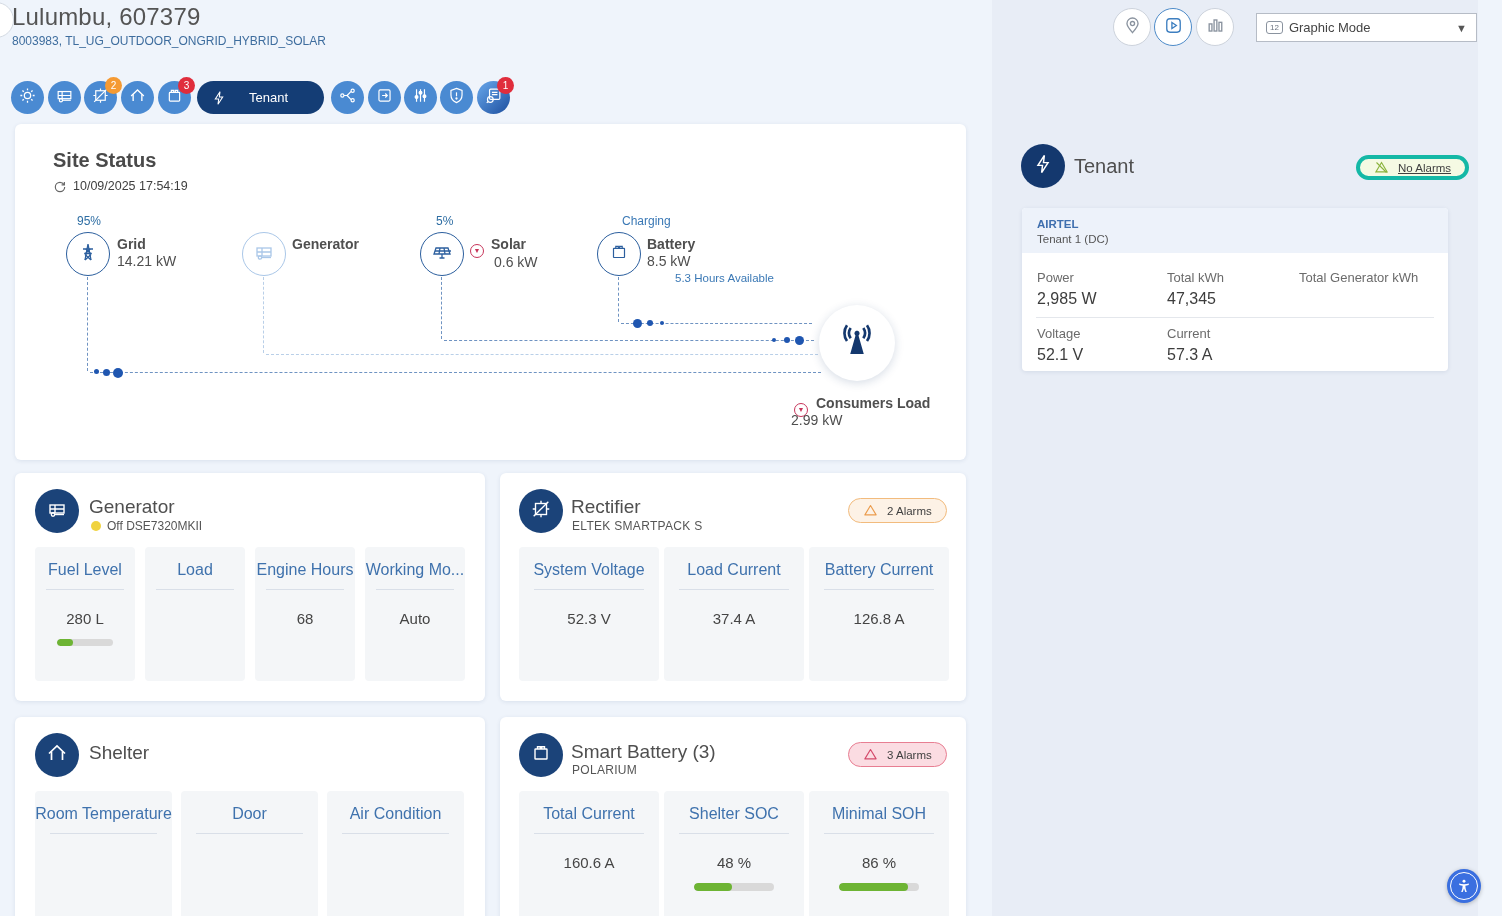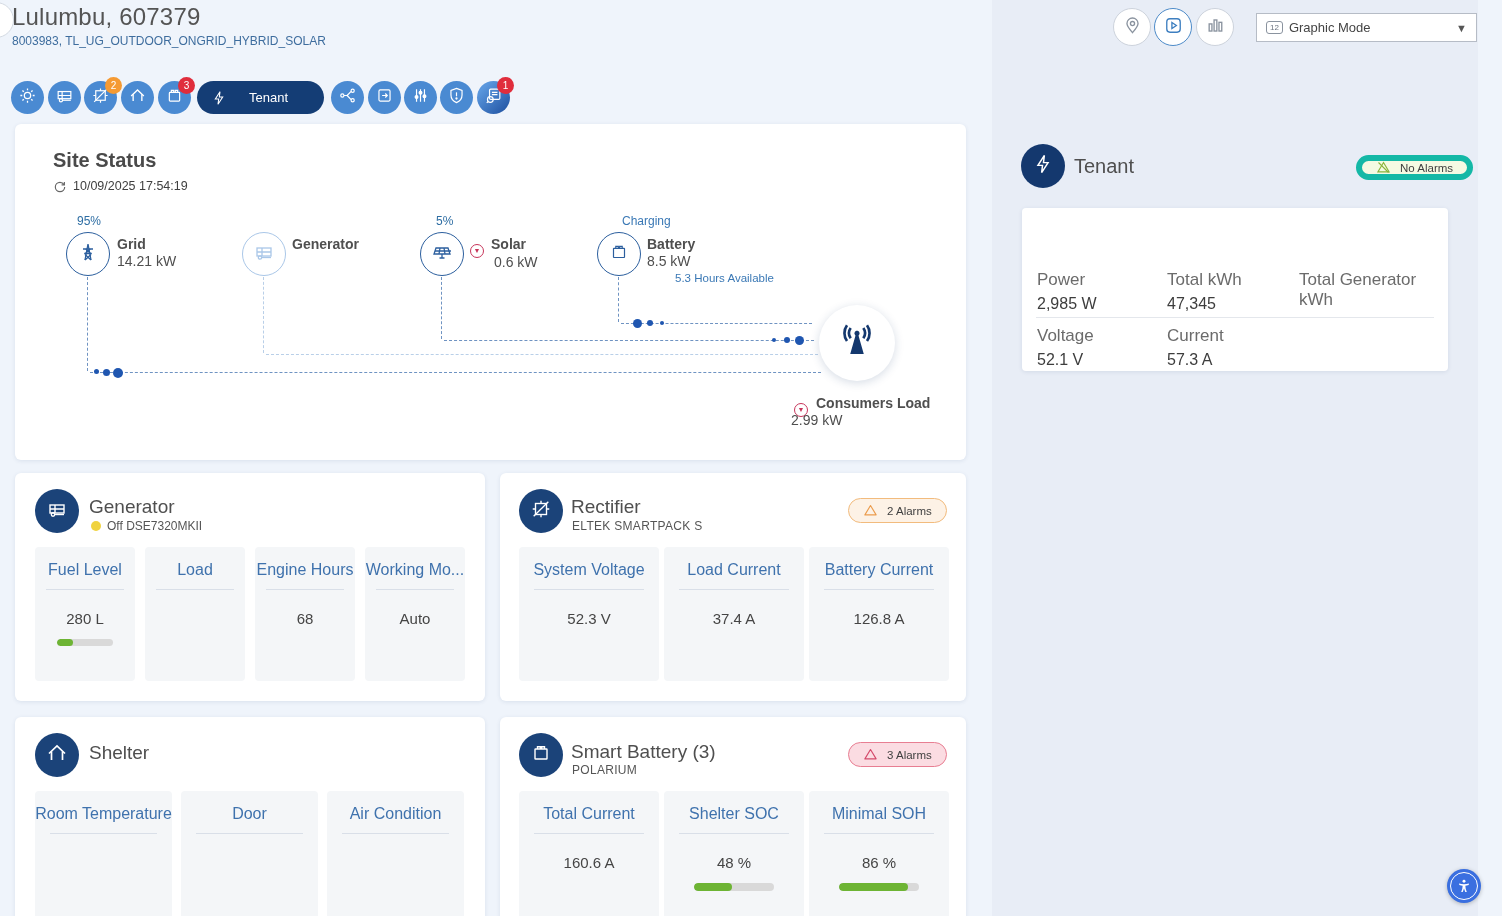--- a/index.html
+++ b/index.html
@@ -39,21 +39,21 @@
   
   .card { position:absolute; background:#fff; border-radius:6px; box-shadow:0 1px 4px rgba(30,60,110,0.10); }
   .card-icon { position:absolute; width:44px; height:44px; border-radius:50%; background:#1b4379;
     display:flex; align-items:center; justify-content:center; }
   .card-title { font-size:19px; color:#4f4f4f; }
   .card-sub { font-size:12px; color:#555; letter-spacing:0.3px; }
 
   .alarm-badge { position:absolute; height:25px; border-radius:13px; display:flex; align-items:center;
     padding:0 14px; font-size:11.5px; color:#3f3f3f; cursor:pointer; }
   .alarm-badge svg { margin-right:9px; }
-  .alarm-badge.green { background:#f5fae3; border:6px solid #14b8a6; }
+  .alarm-badge.green { background:#f5fae3; border:4px solid #14b8a6;text-decoration:underline; }
   .alarm-badge.orange { background:#fdf2e6; border:1px solid #f2bb7d; }
   .alarm-badge.red { background:#fbdce2; border:1px solid #e87e92; }
 
   .tile { position:absolute; background:#f4f6f8; border-radius:4px; text-align:center; }
   .tile .t-label { font-size:16px; color:#3f72ad; padding-top:14px; white-space:nowrap; }
   .tile .t-div { height:1px; background:#d9dfe8; margin:10px auto 0 auto; width:78%; }
   .tile .t-value { font-size:15px; color:#454545; margin-top:20px; }
   .pbar { position:relative; height:7px; border-radius:4px; background:#d9d9d9; margin:12px auto 0 auto; overflow:hidden; }
   .pbar .fill { position:absolute; left:0; top:0; bottom:0; border-radius:4px; background:#6db434; }
 
@@ -72,21 +72,21 @@
   .dash-v.lt, .dash-h.lt { border-color:#b9cfe8; }
   .flow-dot { position:absolute; border-radius:50%; background:#1f56b0; }
   .consumer-circle { position:absolute; left:819px; top:305px; width:76px; height:76px; border-radius:50%;
     background:#fff; box-shadow:0 2px 10px rgba(30,60,110,0.18); display:flex; align-items:center; justify-content:center; }
   .down-ind { display:inline-flex; width:14px; height:14px; border:1px solid #c7355a; border-radius:50%;
     align-items:center; justify-content:center; color:#c7355a; font-size:7px; margin-right:5px; vertical-align:-2px; }
 
   
   .right-panel { position:absolute; left:992px; top:0; width:486px; height:916px; background:#e8edf6; }
   .tenant-card-hdr { background:#edf2fa; border-radius:4px 4px 0 0; padding:10px 15px 8px 15px; }
-  .metric-label { font-size:17px; color:#6b6b6b; }
+  .metric-label { font-size:13px; color:#6b6b6b; }
   .metric-value { font-size:16px; color:#3d3d3d; margin-top:5px; }
 
   .status-dot { display:inline-block; width:10px; height:10px; border-radius:50%; background:#f0d33f; margin-right:6px; vertical-align:-1px; }
 
   .a11y-btn { position:absolute; left:1447px; top:869px; width:34px; height:34px; border-radius:50%;
     background:#3a6fe0; display:flex; align-items:center; justify-content:center; box-shadow:0 1px 4px rgba(0,0,0,0.25); cursor:pointer; }
   .a11y-inner { width:28px; height:28px; border:1.5px solid #fff; border-radius:50%; display:flex; align-items:center; justify-content:center; }
 </style>
 </head>
 <body>
@@ -339,20 +339,24 @@
 <div class="abs card-title" style="left:1074px; top:155px; font-size:20px;">Tenant</div>
 <div class="alarm-badge green" style="left:1356px; top:155px;">
   <svg width="15" height="15" viewBox="0 0 24 24" fill="none" stroke="#8ab33c" stroke-width="1.8">
     <path d="M12 4 L21 19 H3 Z"></path>
       <path d="M4 4 L20 20"></path>
   </svg>
   <span>No Alarms</span>
 </div>
 
 <div class="card" style="left:1022px; top:208px; width:426px; height:163px; border-radius:4px;">
+  <div class="tenant-card-hdr">
+    <div style="font-size:11.5px; font-weight:bold; color:#3f6fae;">AIRTEL</div>
+    <div style="font-size:11.5px; color:#555; margin-top:3px;">Tenant 1 (DC)</div>
+  </div>
   <div style="position:absolute; left:15px; top:62px;">
     <div class="metric-label">Power</div>
     <div class="metric-value">2,985 W</div>
   </div>
   <div style="position:absolute; left:145px; top:62px;">
     <div class="metric-label">Total kWh</div>
     <div class="metric-value">47,345</div>
   </div>
   <div style="position:absolute; left:277px; top:62px;">
     <div class="metric-label">Total Generator kWh</div>

